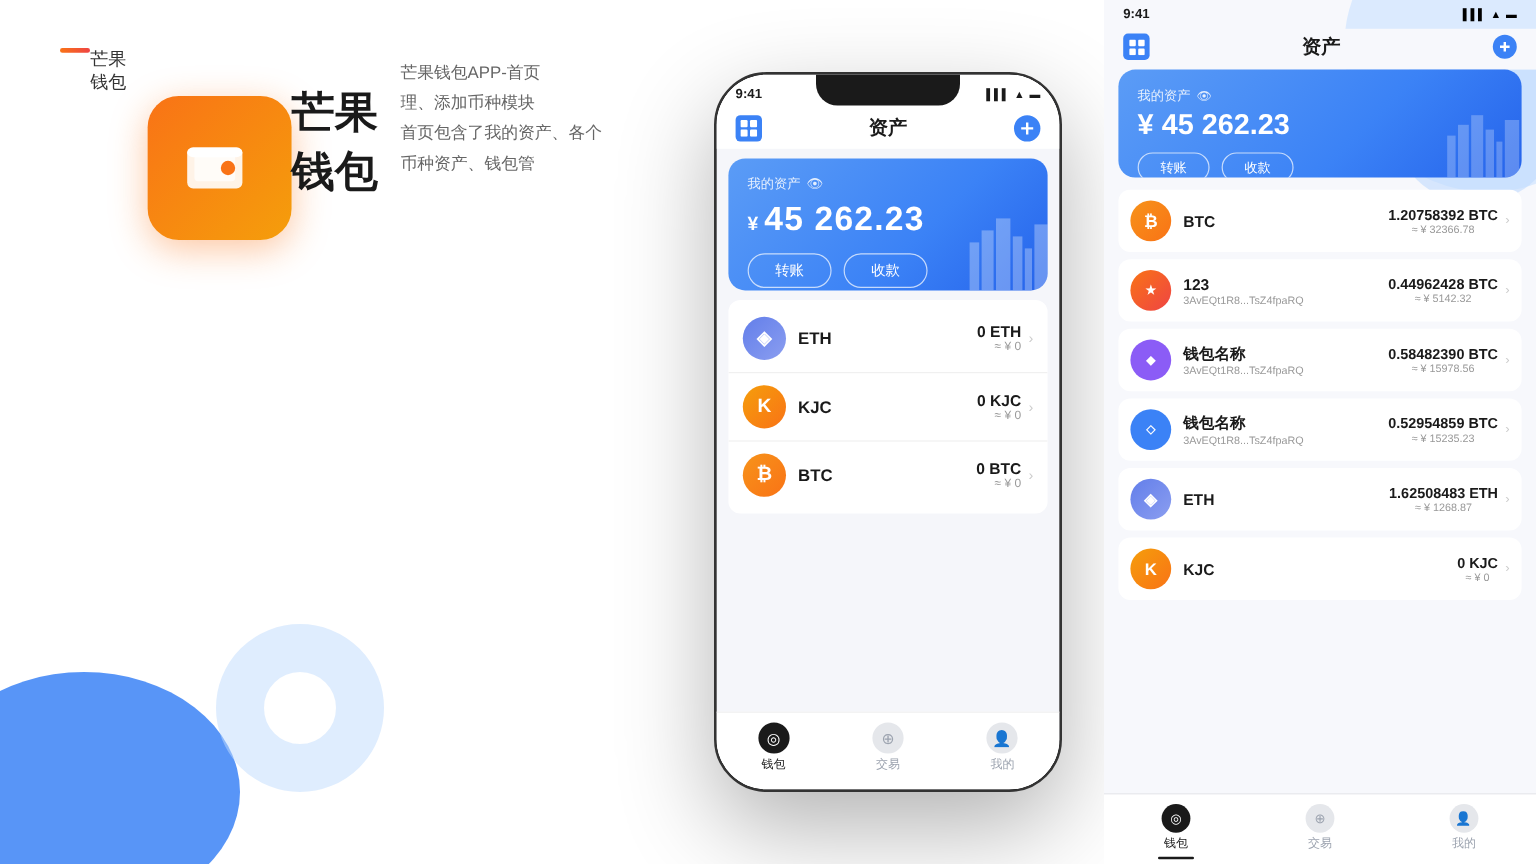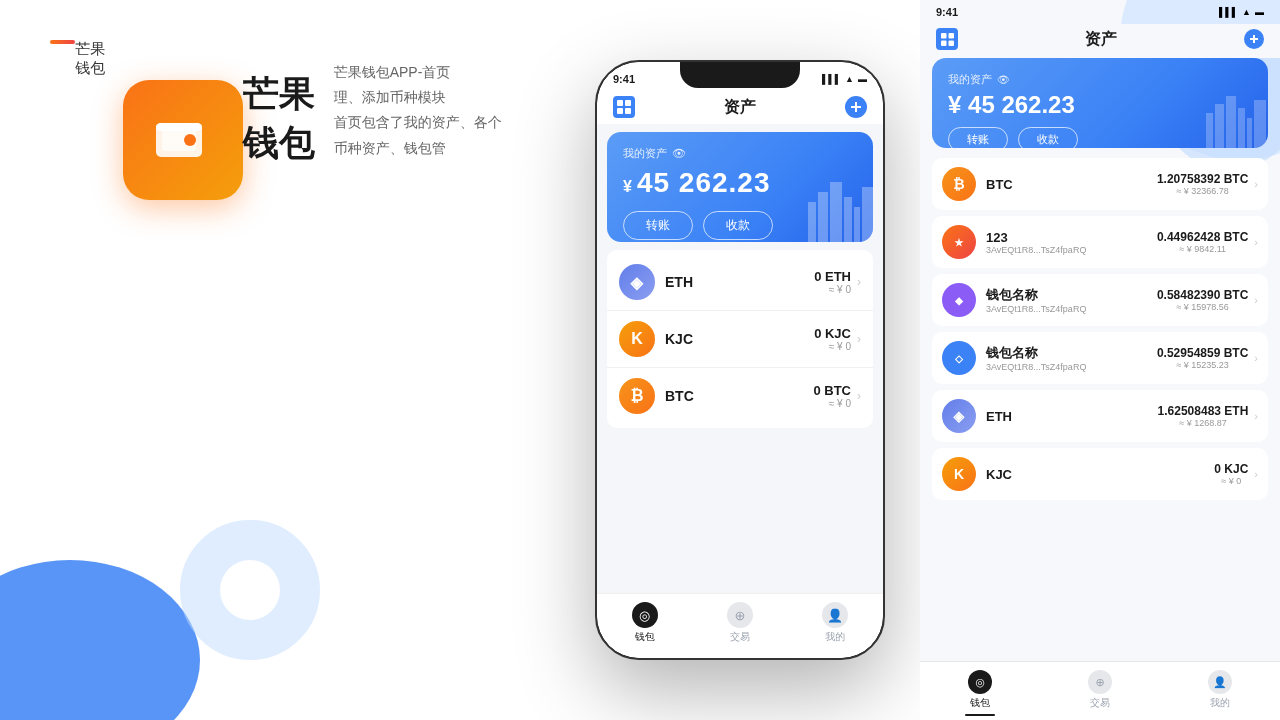--- a/index.html
+++ b/index.html
@@ -57,21 +57,21 @@
       width: 70px;
       height: 70px;
     }
     .brand-title {
       font-size: 36px;
       font-weight: 700;
       color: #1a1a1a;
       margin-top: 30px;
     }
     .brand-desc {
-      margin-top: 20px;
+      margin-top: 8px;
       font-size: 14px;
       color: #666;
       line-height: 1.8;
     }
     
     .blue-circle {
       position: absolute;
       bottom: -40px;
       left: -60px;
       width: 260px;
@@ -714,21 +714,21 @@
       </div>
 
       <div class="right-coin-item">
         <div class="right-coin-logo c123" style="font-size:10px;">★</div>
         <div class="right-coin-mid">
           <div class="right-coin-name">123</div>
           <div class="right-coin-addr">3AvEQt1R8...TsZ4fpaRQ</div>
         </div>
         <div class="right-coin-right">
           <div class="right-coin-amount">0.44962428 BTC</div>
-          <div class="right-coin-cny">≈ ¥ 9842.11</div>
+          <div class="right-coin-cny">≈ ¥ 5142.32</div>
         </div>
         <span class="right-coin-arrow">›</span>
       </div>
 
       <div class="right-coin-item">
         <div class="right-coin-logo pur" style="font-size:10px;">◆</div>
         <div class="right-coin-mid">
           <div class="right-coin-name">钱包名称</div>
           <div class="right-coin-addr">3AvEQt1R8...TsZ4fpaRQ</div>
         </div>

